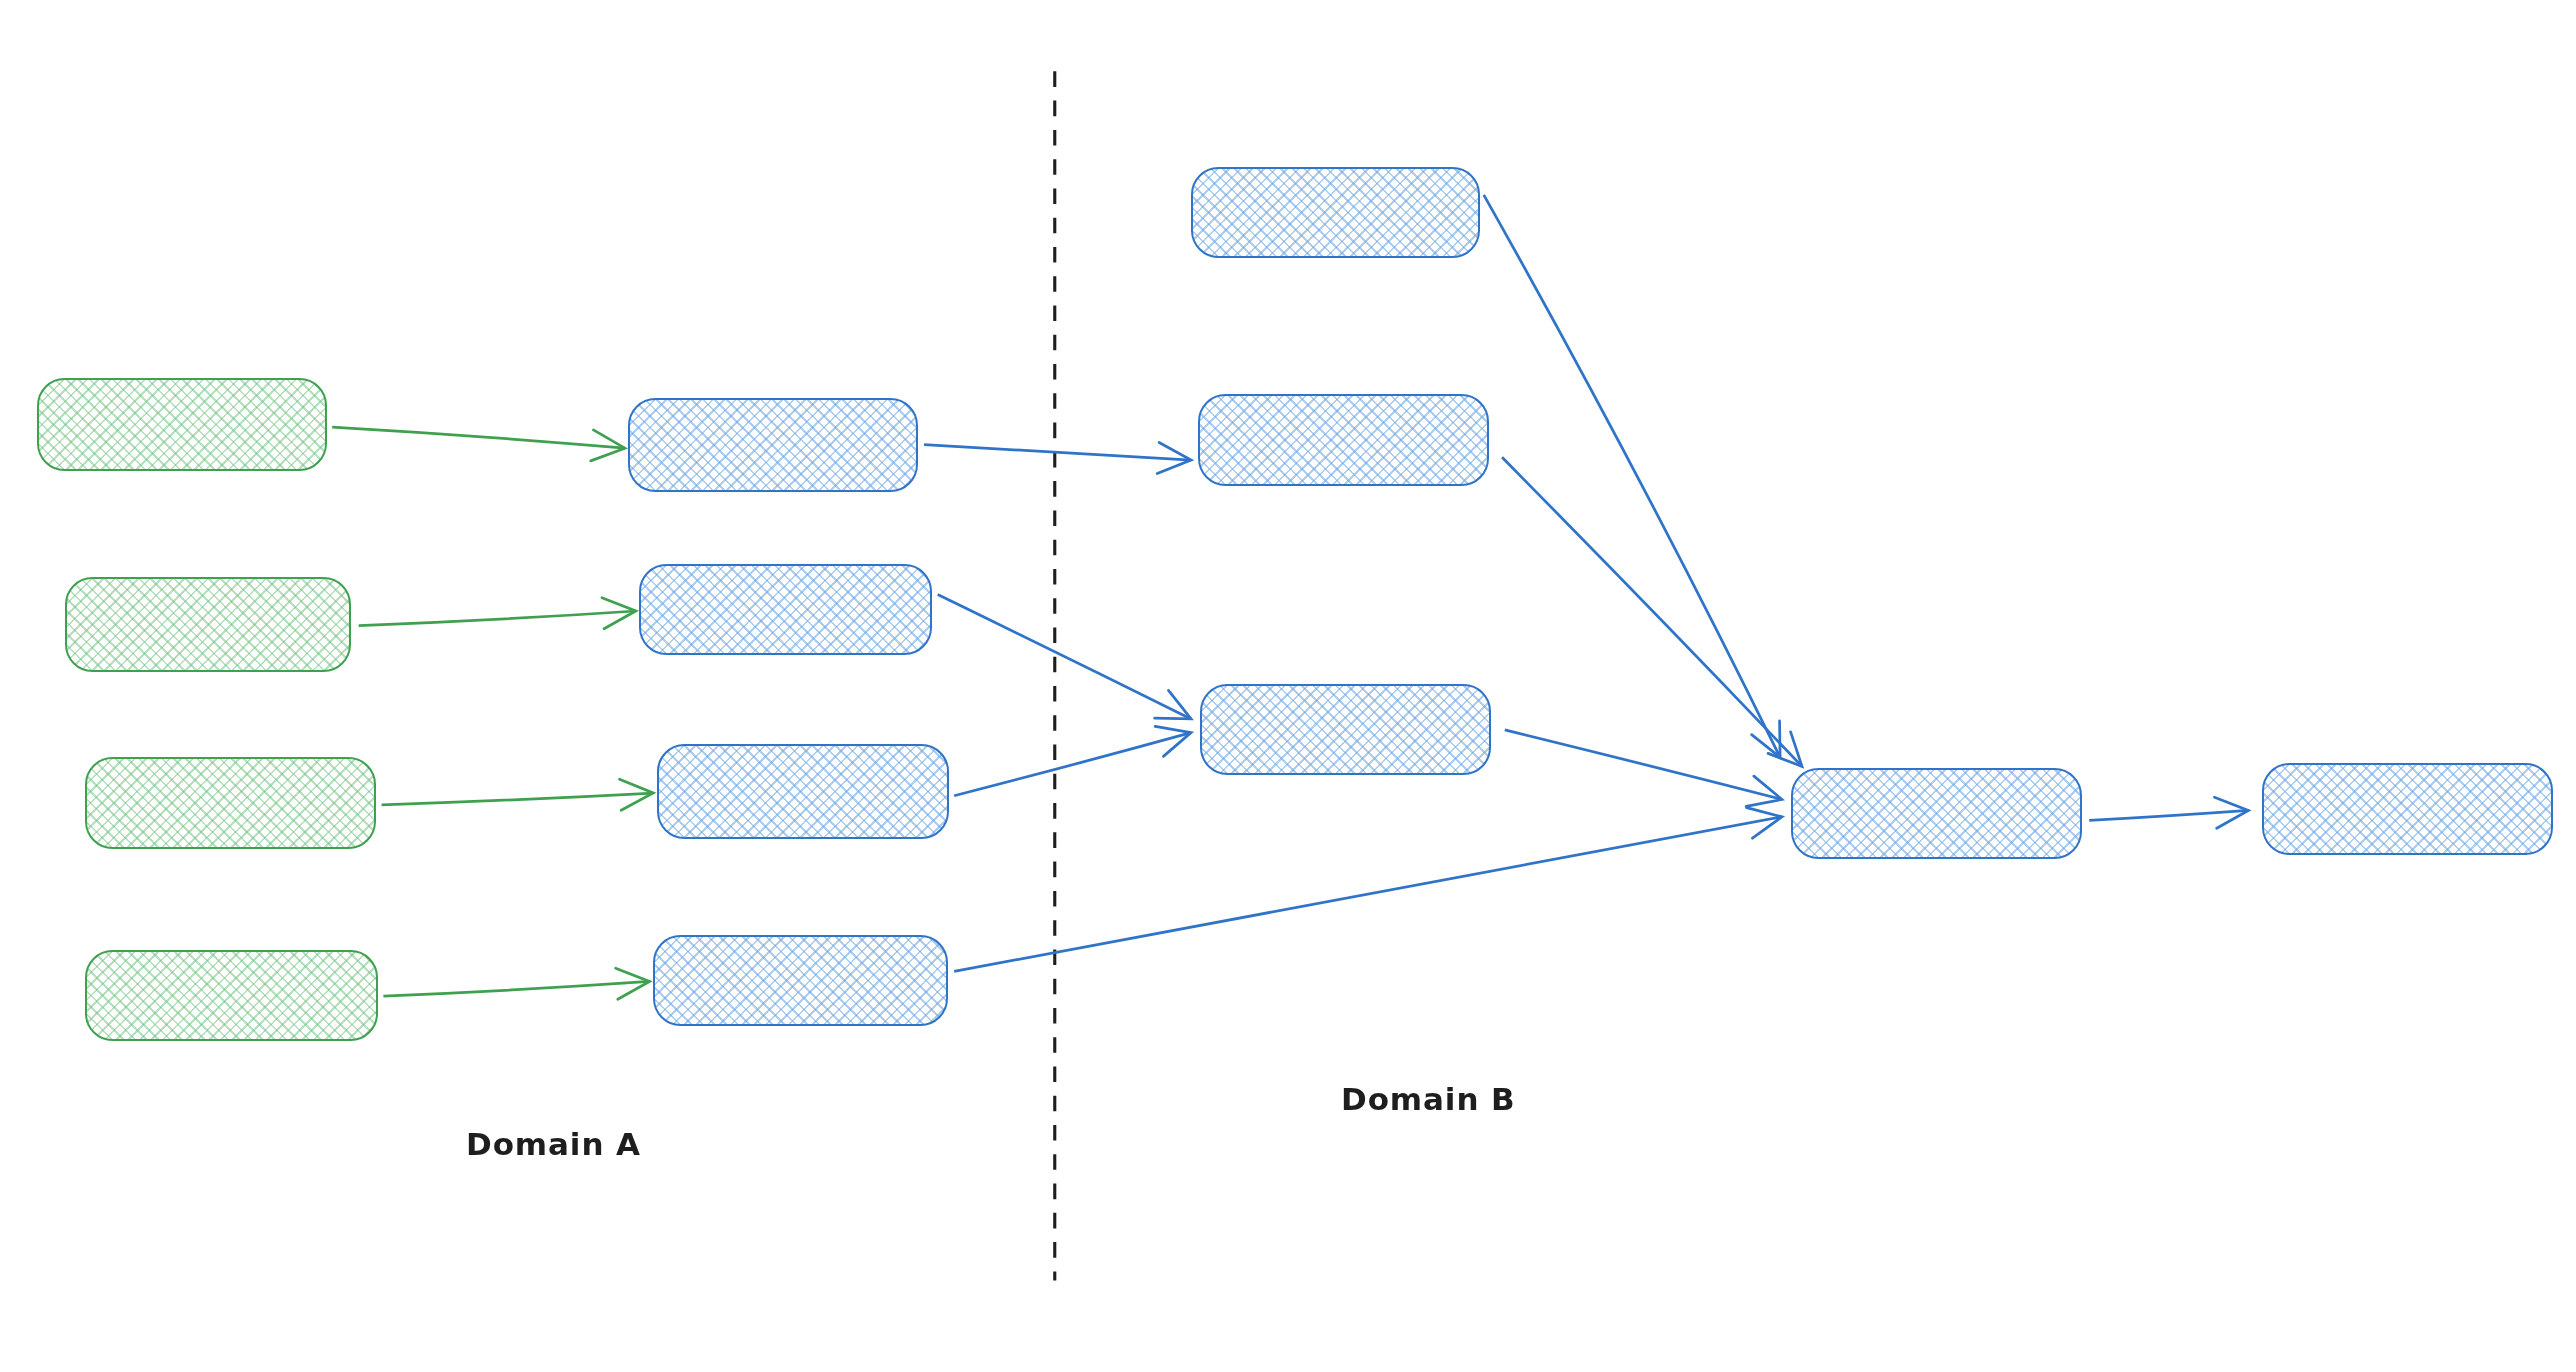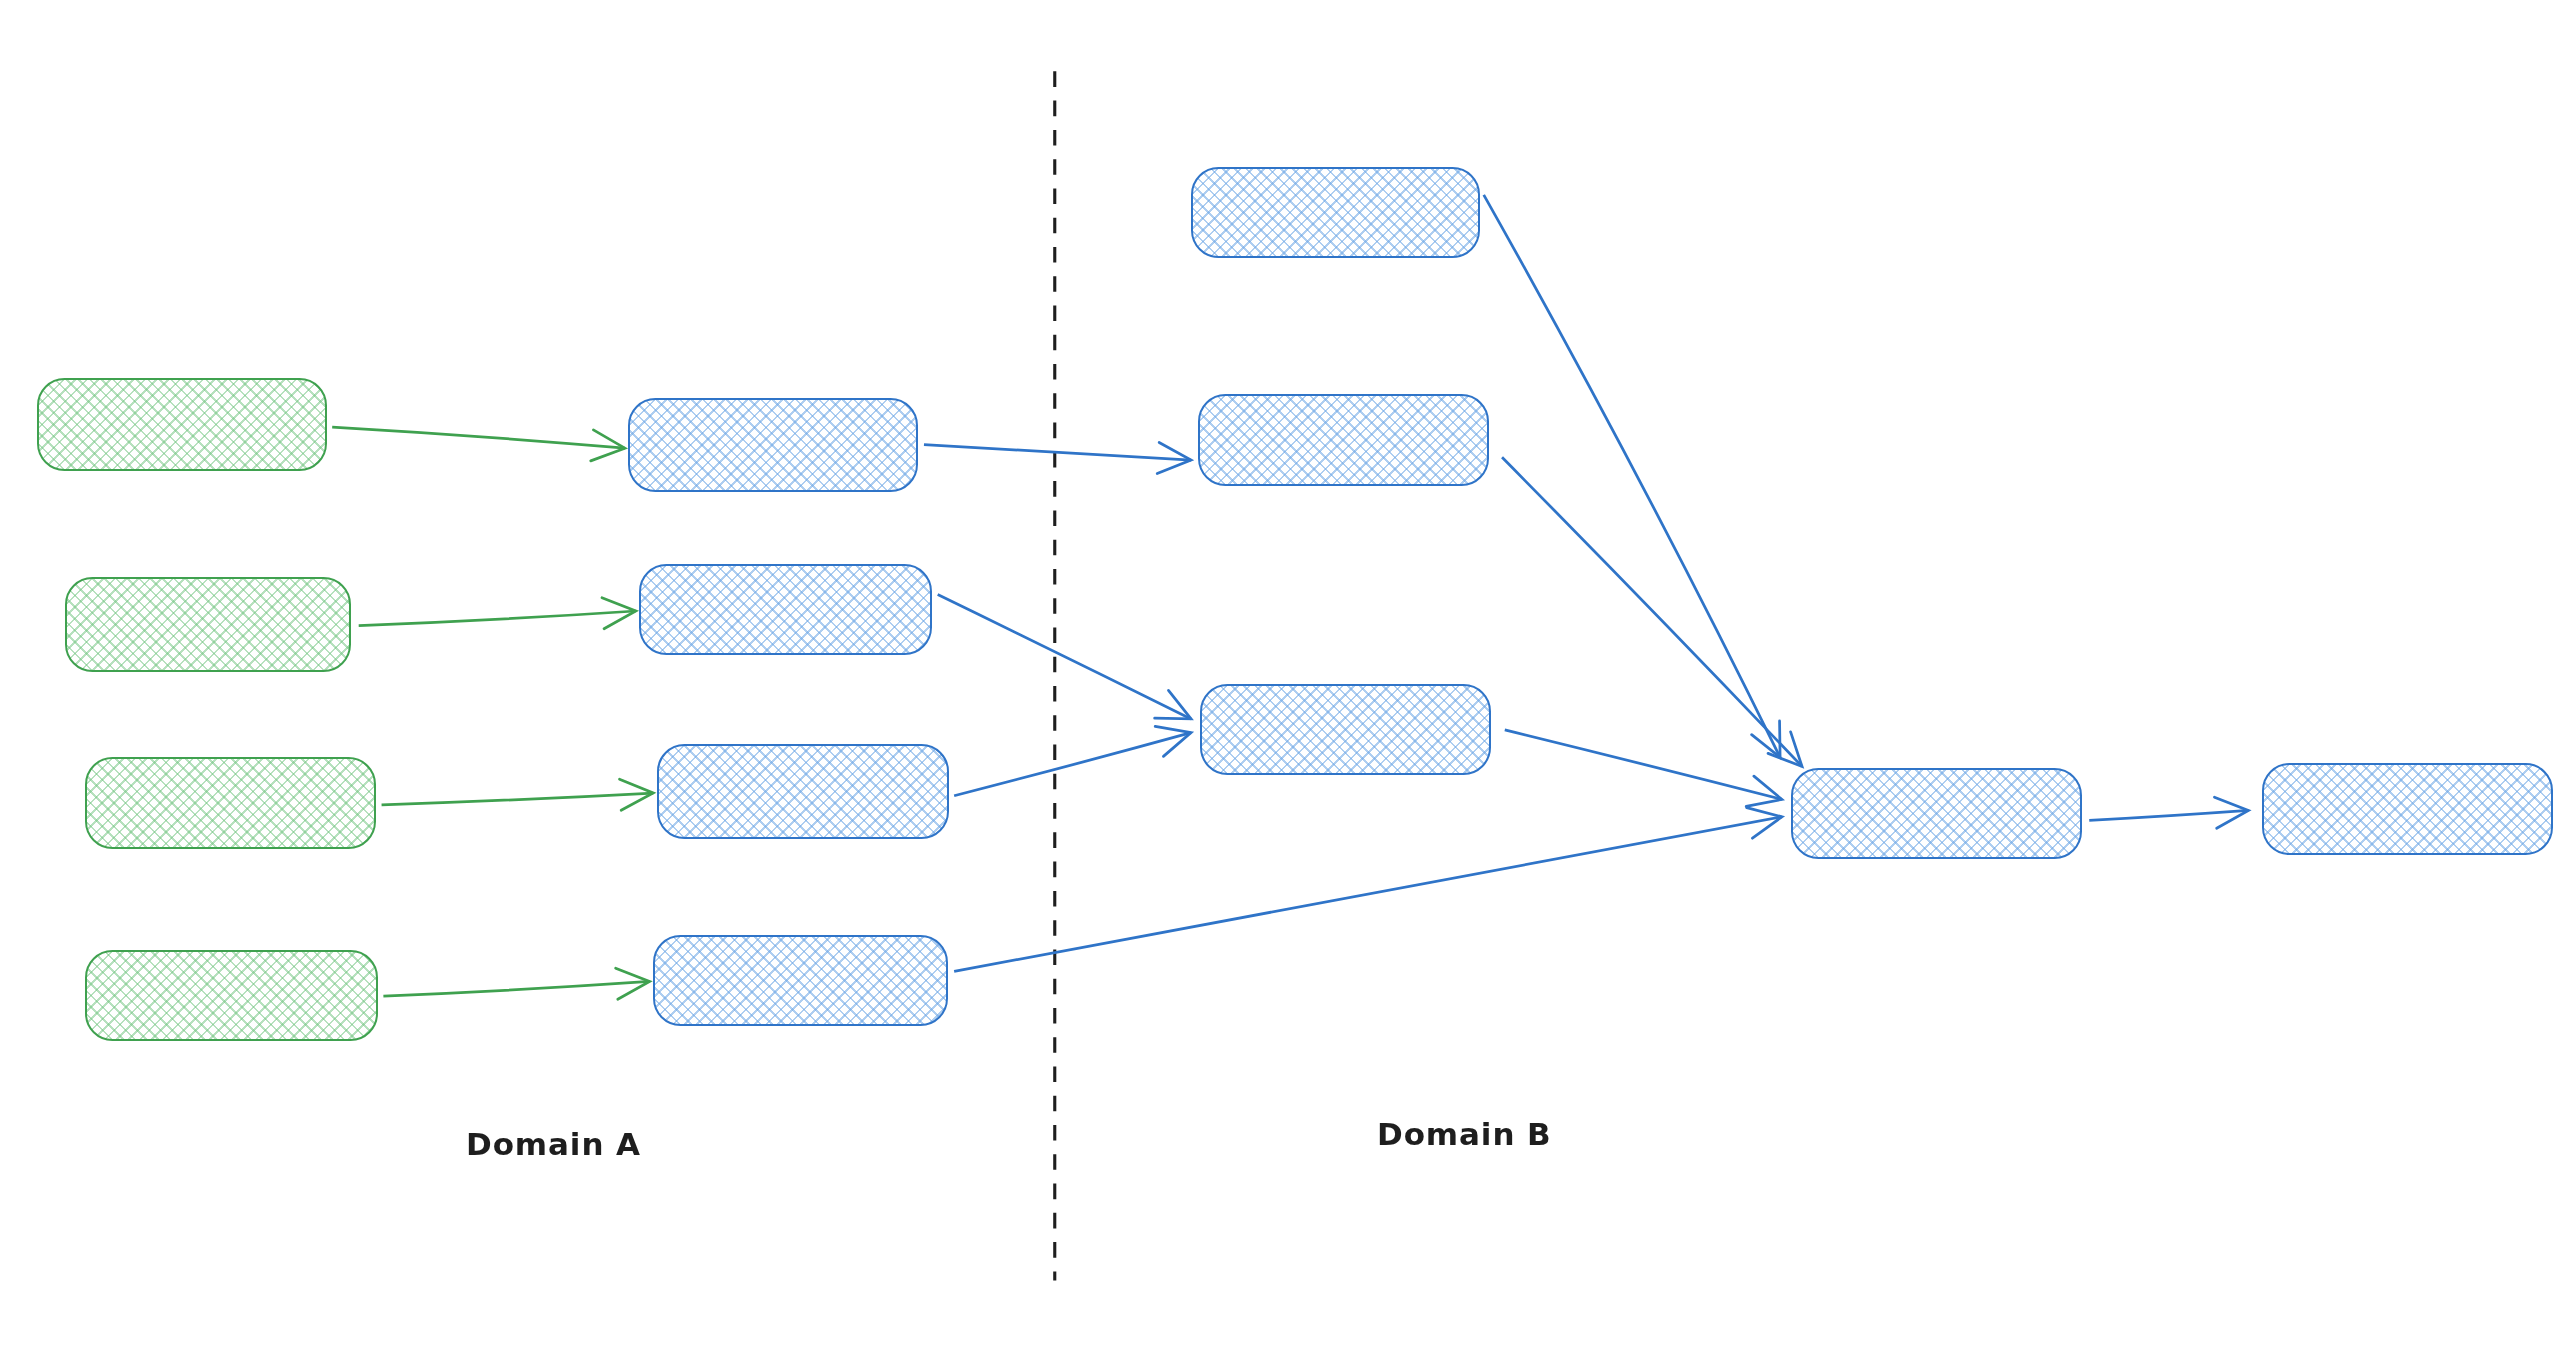--- a/index.html
+++ b/index.html
@@ -97,16 +97,16 @@
   <div class="node blue" style="left:653px; top:935px; width:295px; height:91px;"></div>
 
   <div class="node blue" style="left:1191px; top:167px; width:289px; height:91px;"></div>
   <div class="node blue" style="left:1198px; top:394px; width:291px; height:92px;"></div>
   <div class="node blue" style="left:1200px; top:684px; width:291px; height:91px;"></div>
 
   <div class="node blue" style="left:1791px; top:768px; width:291px; height:91px;"></div>
   <div class="node blue" style="left:2262px; top:763px; width:291px; height:92px;"></div>
 
   <div class="region-label" style="left:466px; top:1126px;">Domain A</div>
-  <div class="region-label" style="left:1341px; top:1116px;margin-left:36px;">Domain B</div>
+  <div class="region-label" style="left:1341px; top:1081px;">Domain B</div>
 
 </div>
 
 
 </body></html>

